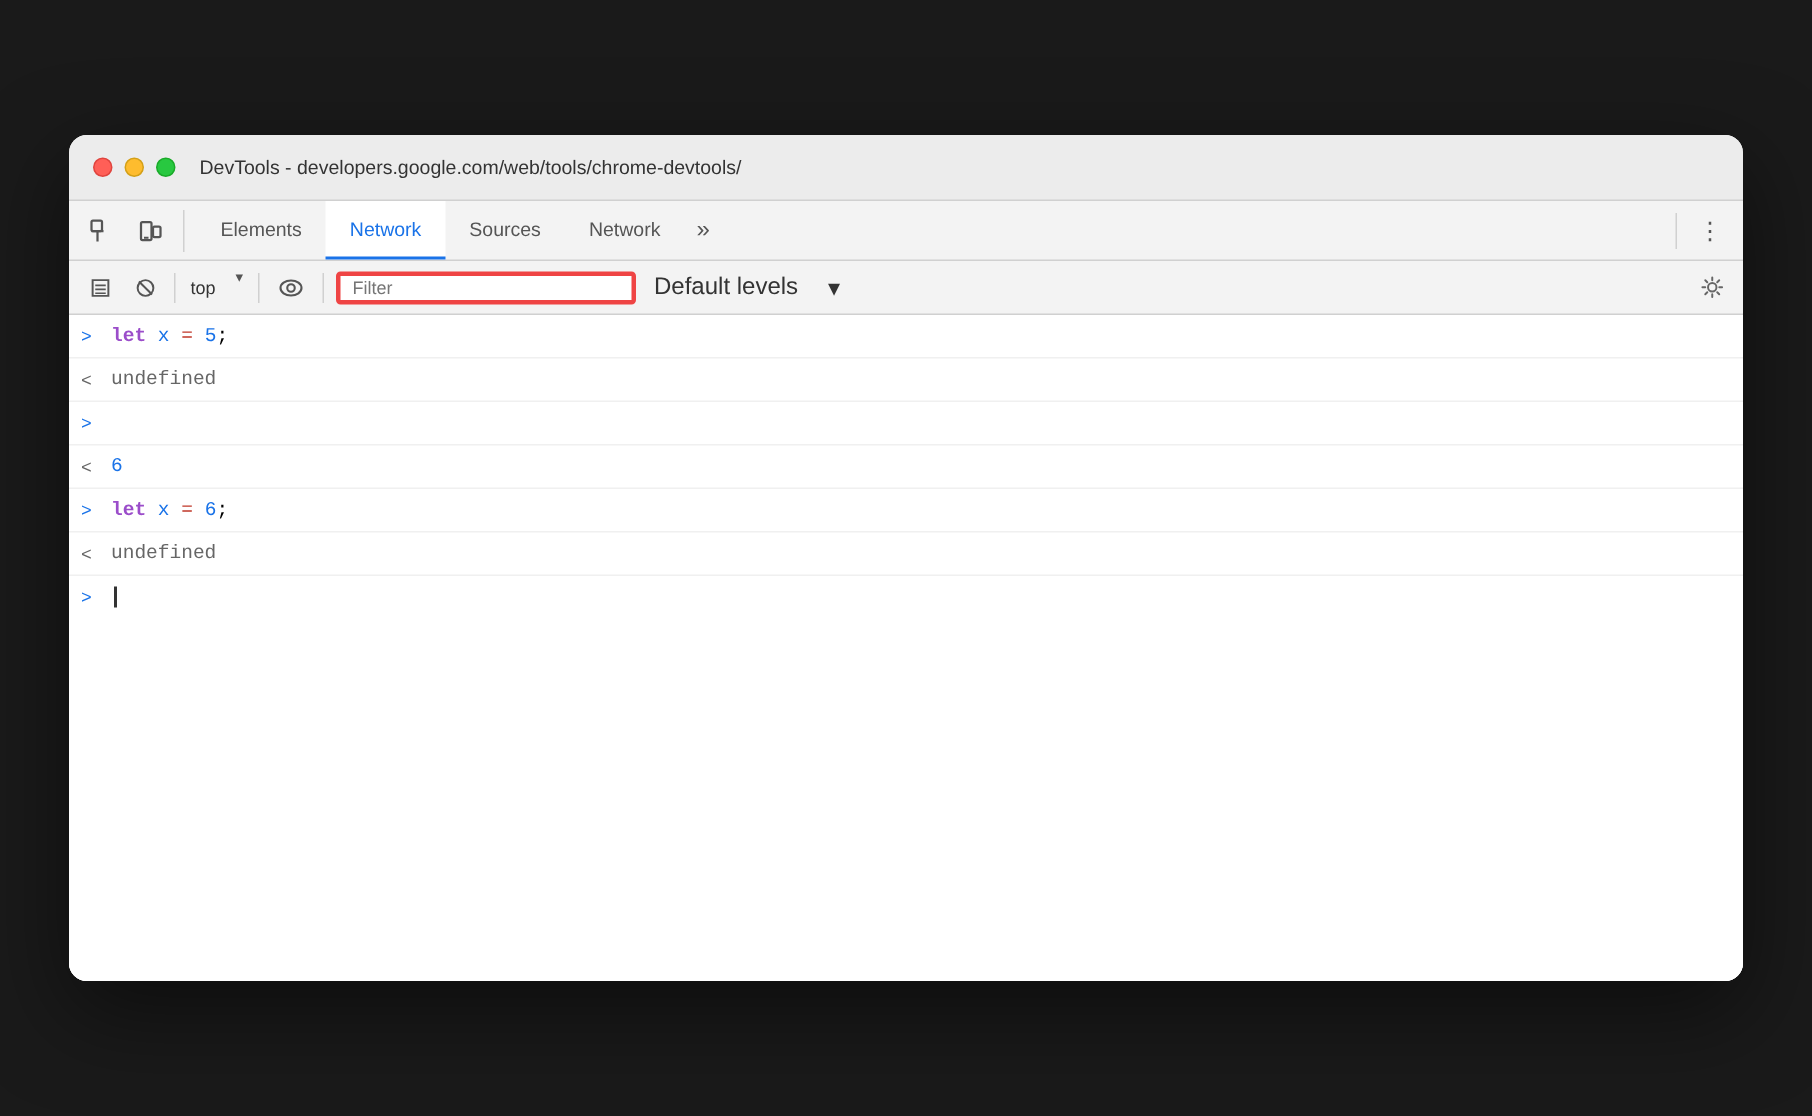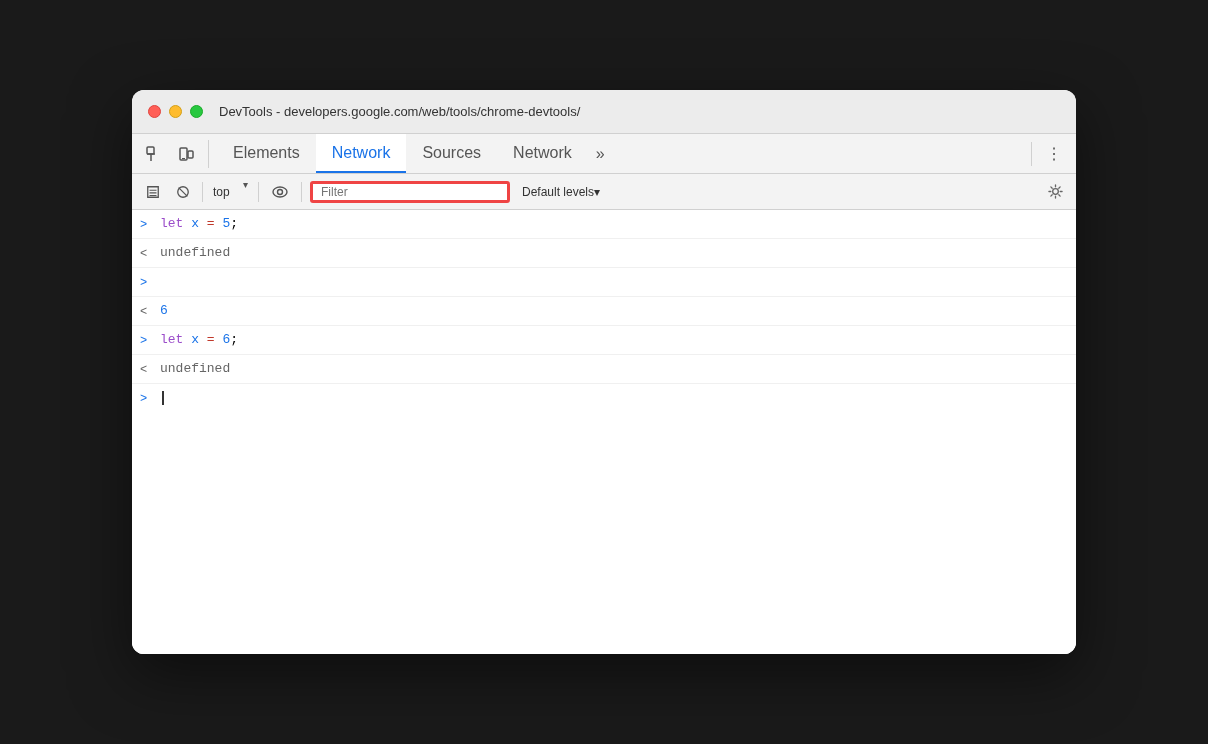--- a/index.html
+++ b/index.html
@@ -5,21 +5,21 @@
     * { box-sizing: border-box; margin: 0; padding: 0; }
     body {
       background: #1a1a1a;
       display: flex;
       justify-content: center;
       align-items: center;
       min-height: 100vh;
       font-family: -apple-system, BlinkMacSystemFont, 'Segoe UI', sans-serif;
     }
     .window {
-      width: 944px;
+      width: 1116px;
       background: #f5f5f5;
       border-radius: 12px;
       box-shadow: 0 20px 60px rgba(0,0,0,0.5);
       overflow: hidden;
     }
     
     .title-bar {
       background: #ececec;
       height: 44px;
       display: flex;
@@ -85,21 +85,21 @@
       display: flex;
       align-items: center;
       height: 100%;
       flex: 1;
     }
     .tab {
       height: 100%;
       padding: 0 16px;
       display: flex;
       align-items: center;
-      font-size: 16px;
+      font-size: 13px;
       color: #555;
       cursor: pointer;
       border-bottom: 2px solid transparent;
       white-space: nowrap;
     }
     .tab.active {
       color: #1a73e8;
       border-bottom: 2px solid #1a73e8;
       background: #fff;
     }
@@ -208,26 +208,26 @@
       border: 3px solid #ef4444;
       border-radius: 3px;
       padding: 0 8px;
       font-size: 12px;
       background: #fff;
       color: #333;
     }
     .default-levels-btn {
       display: flex;
       align-items: center;
-      gap: 0;
+      gap: 20px;
       padding: 0 8px;
       height: 26px;
       background: transparent;
       border: none;
-      font-size: 12px;
+      font-size: 16px;
       color: #333;
       cursor: pointer;
       border-radius: 4px;
       white-space: nowrap;
     }
     .gear-btn {
       width: 26px;
       height: 26px;
       display: flex;
       align-items: center;
@@ -261,21 +261,21 @@
       margin-top: 2px;
       flex-shrink: 0;
       width: 12px;
     }
     .arrow-in { color: #1a73e8; }
     .arrow-out { color: #666; }
     .console-code {
       flex: 1;
     }
     
-    .kw { color: #9b4dca; font-weight: normal; text-align: right; }
+    .kw { color: #9b4dca; font-weight: bold; text-align: right; }
     .varname { color: #1a73e8; }
     .op { color: #c0392b; }
     .num { color: #1a73e8; }
     .result-num { color: #1a73e8; }
     .undef { color: #666; }
     .cursor-line {
       display: flex;
       align-items: center;
       padding: 4px 8px;
       min-height: 28px;

